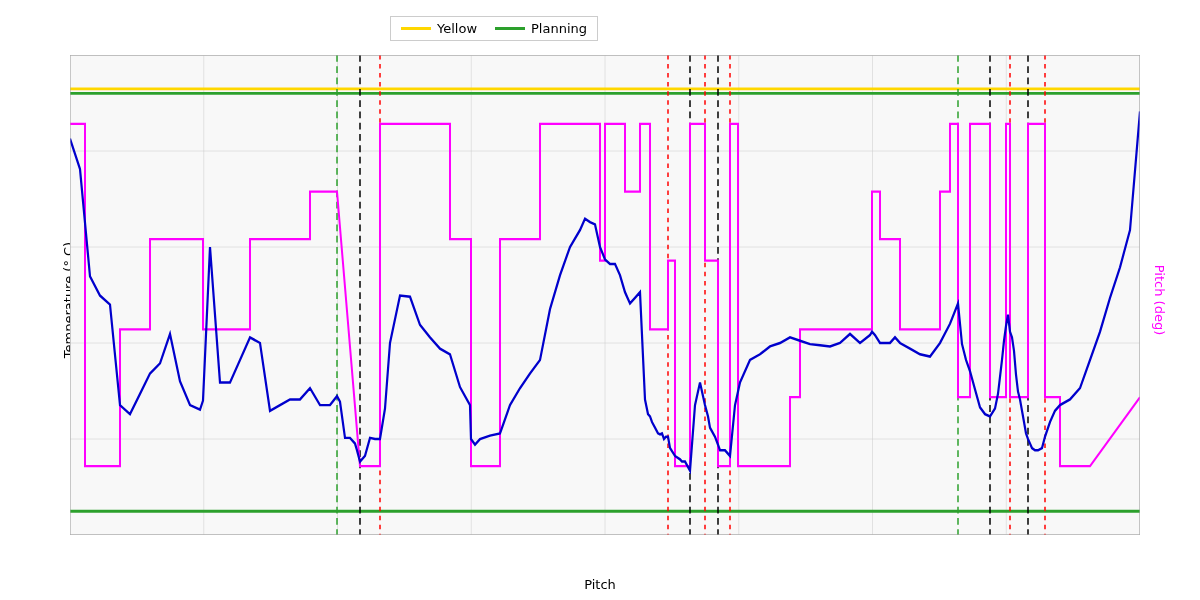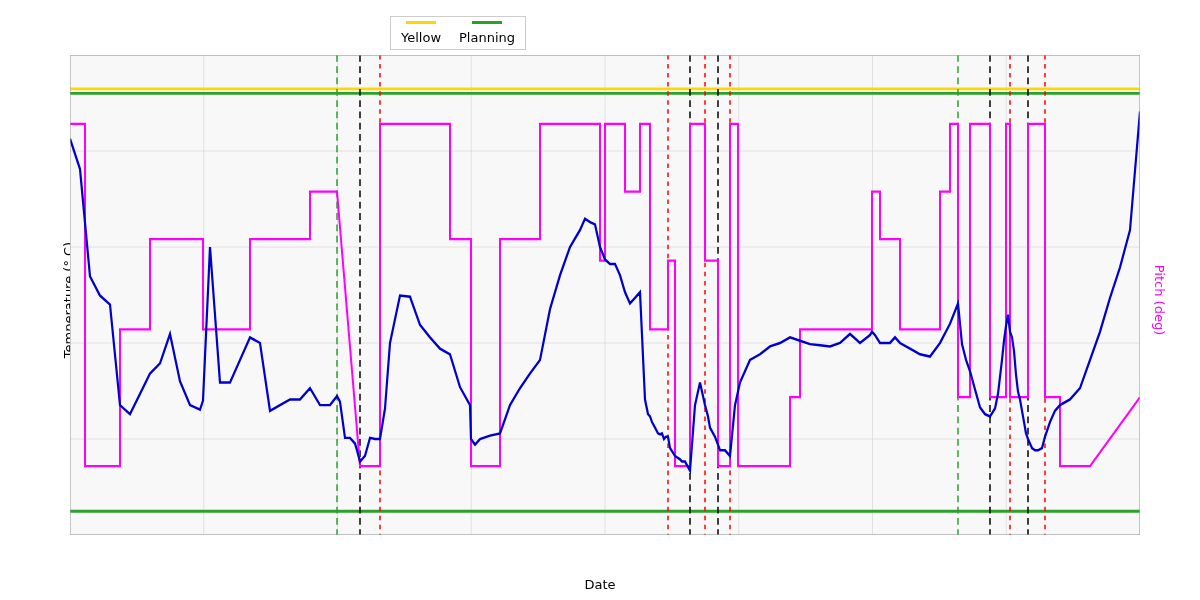--- a/index.html
+++ b/index.html
@@ -34,21 +34,20 @@
       gap: 18px;
       border: 1px solid #ccc;
       padding: 4px 10px;
       background: #fff;
     }
     .legend-item {
       display: flex;
       align-items: center;
       gap: 6px;
       font-size: 13px;
-      flex-direction: column;
     }
     .legend-line {
       width: 30px;
       height: 3px;
     }
     .y-label-left {
       position: absolute;
       left: 10px;
       top: 50%;
       transform: translateY(-50%) rotate(-90deg);
@@ -92,21 +91,21 @@
       <span>Yellow</span>
     </div>
     <div class="legend-item">
       <div class="legend-line" style="background:#2ca02c;"></div>
       <span>Planning</span>
     </div>
   </div>
 
   <div class="y-label-left">Temperature (° C)</div>
   <div class="y-label-right">Pitch (deg)</div>
-  <div class="x-label">Date</div>
+  <div class="x-label">Pitch</div>
 
   <svg class="chart" viewBox="0 0 1070 425" preserveAspectRatio="none">
 
     <rect x="0" y="0" width="1070" height="425" fill="#f8f8f8" stroke="#aaa" stroke-width="0.5"></rect>
 
     <line x1="0" y1="425" x2="1070" y2="425" stroke="#ccc" stroke-width="0.5"></line>
     <line x1="0" y1="340" x2="1070" y2="340" stroke="#ccc" stroke-width="0.5"></line>
     <line x1="0" y1="255" x2="1070" y2="255" stroke="#ccc" stroke-width="0.5"></line>
     <line x1="0" y1="170" x2="1070" y2="170" stroke="#ccc" stroke-width="0.5"></line>
     <line x1="0" y1="85" x2="1070" y2="85" stroke="#ccc" stroke-width="0.5"></line>

